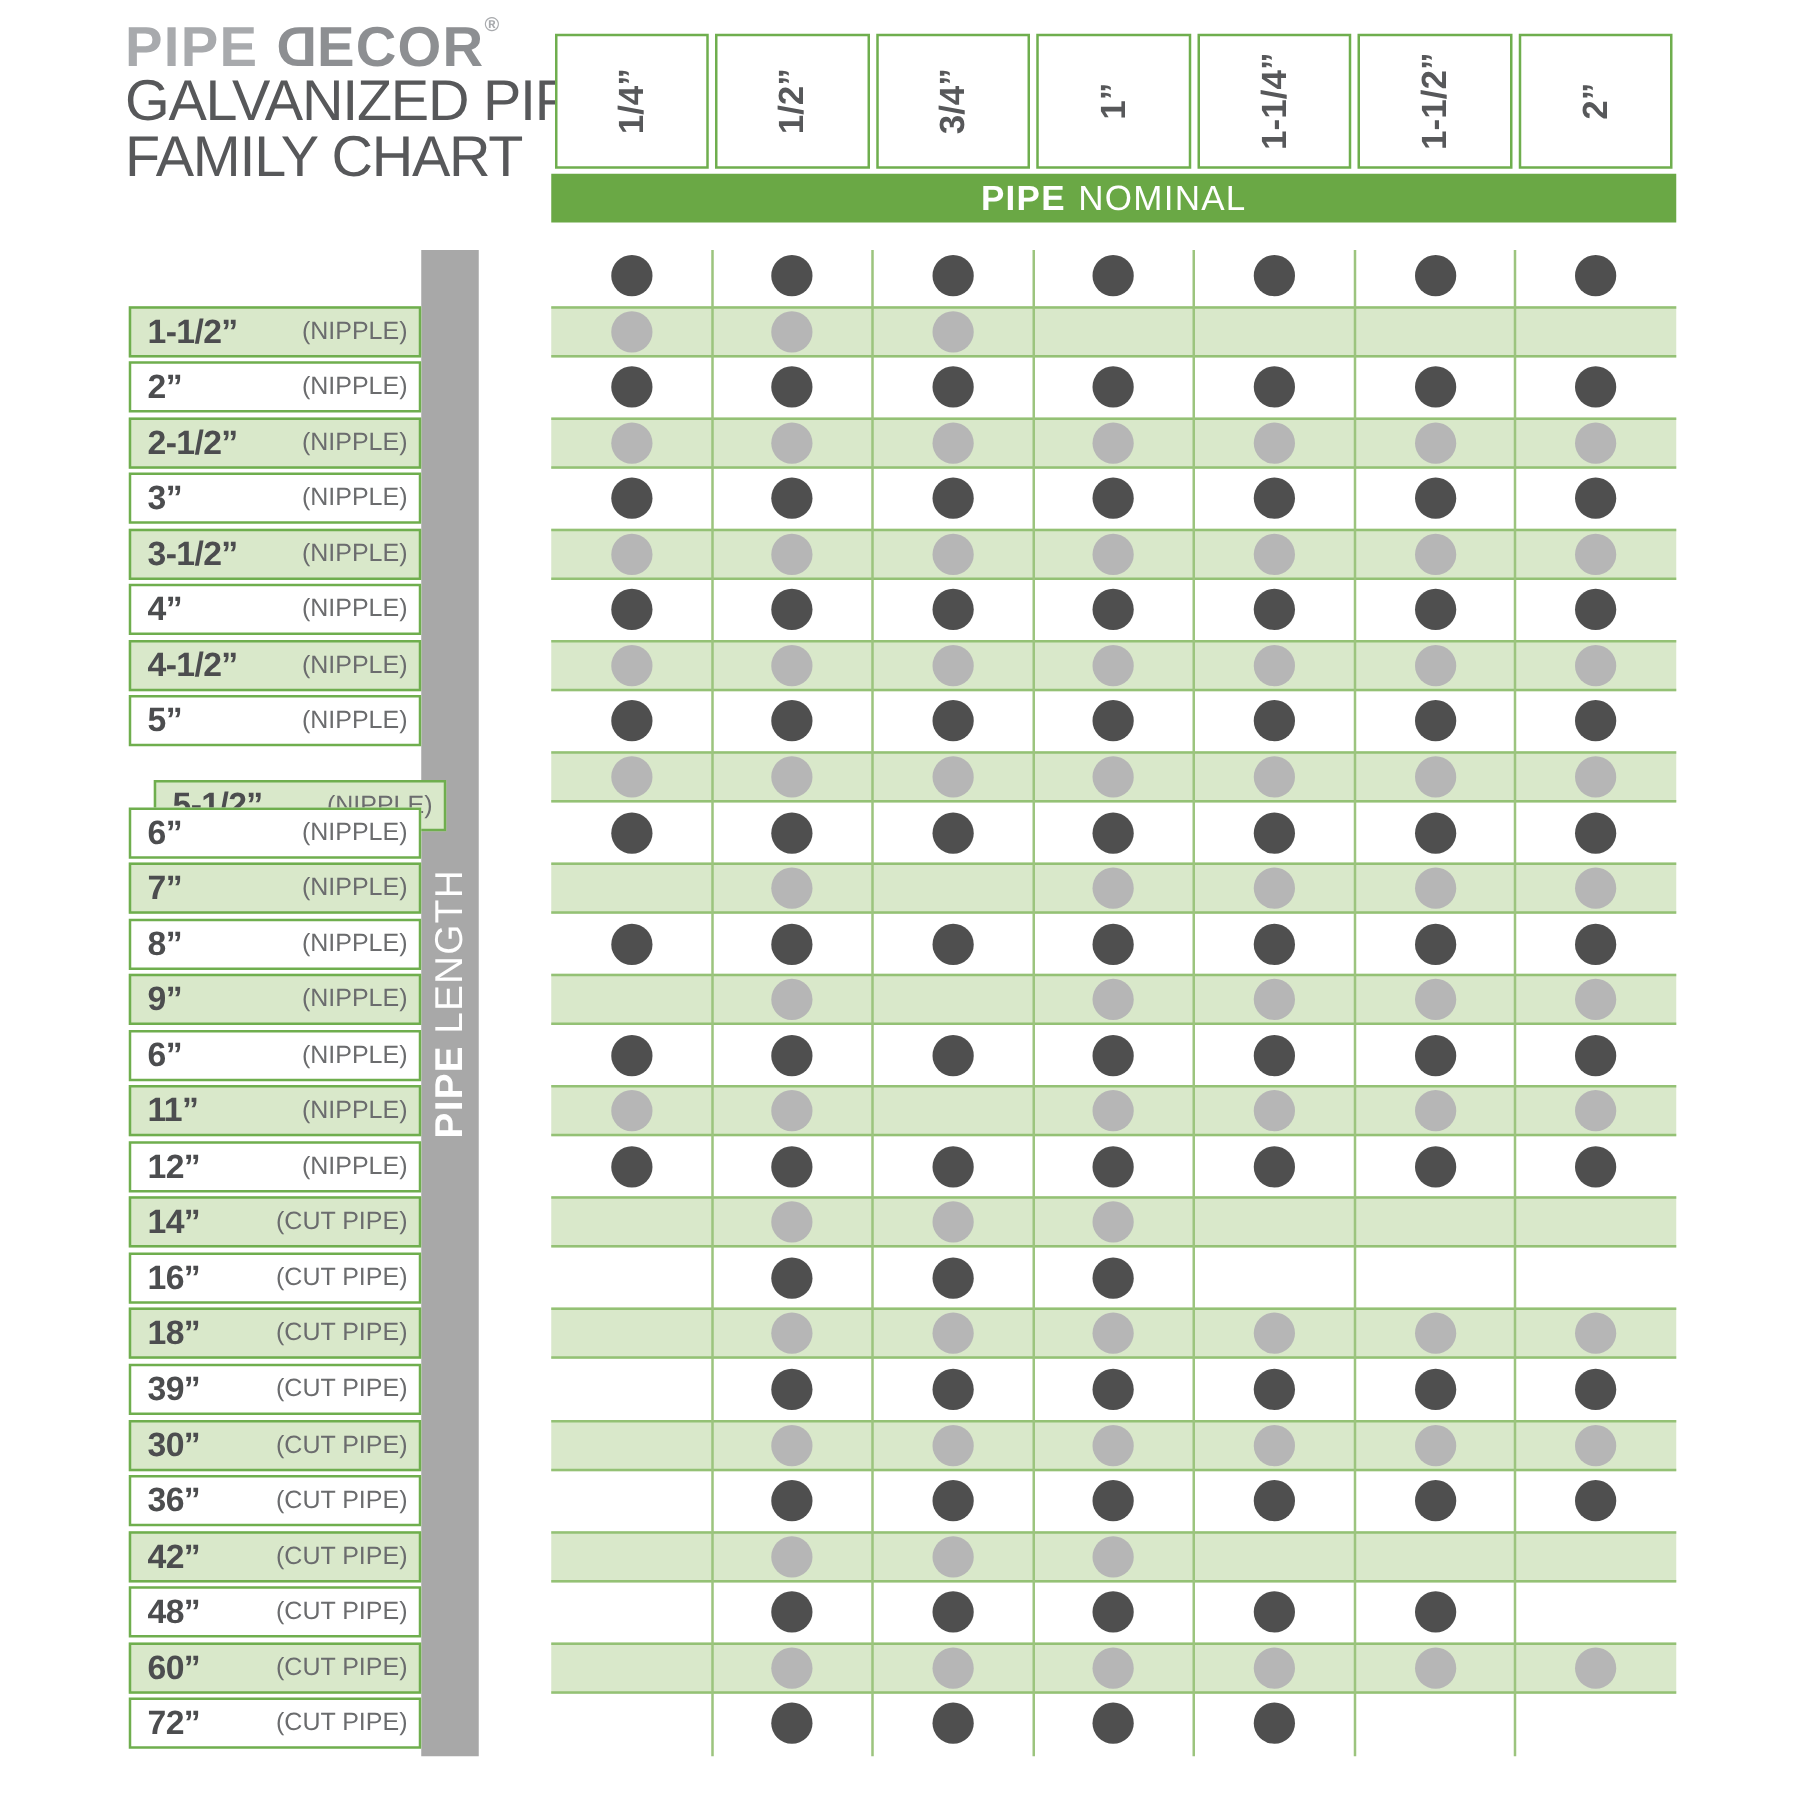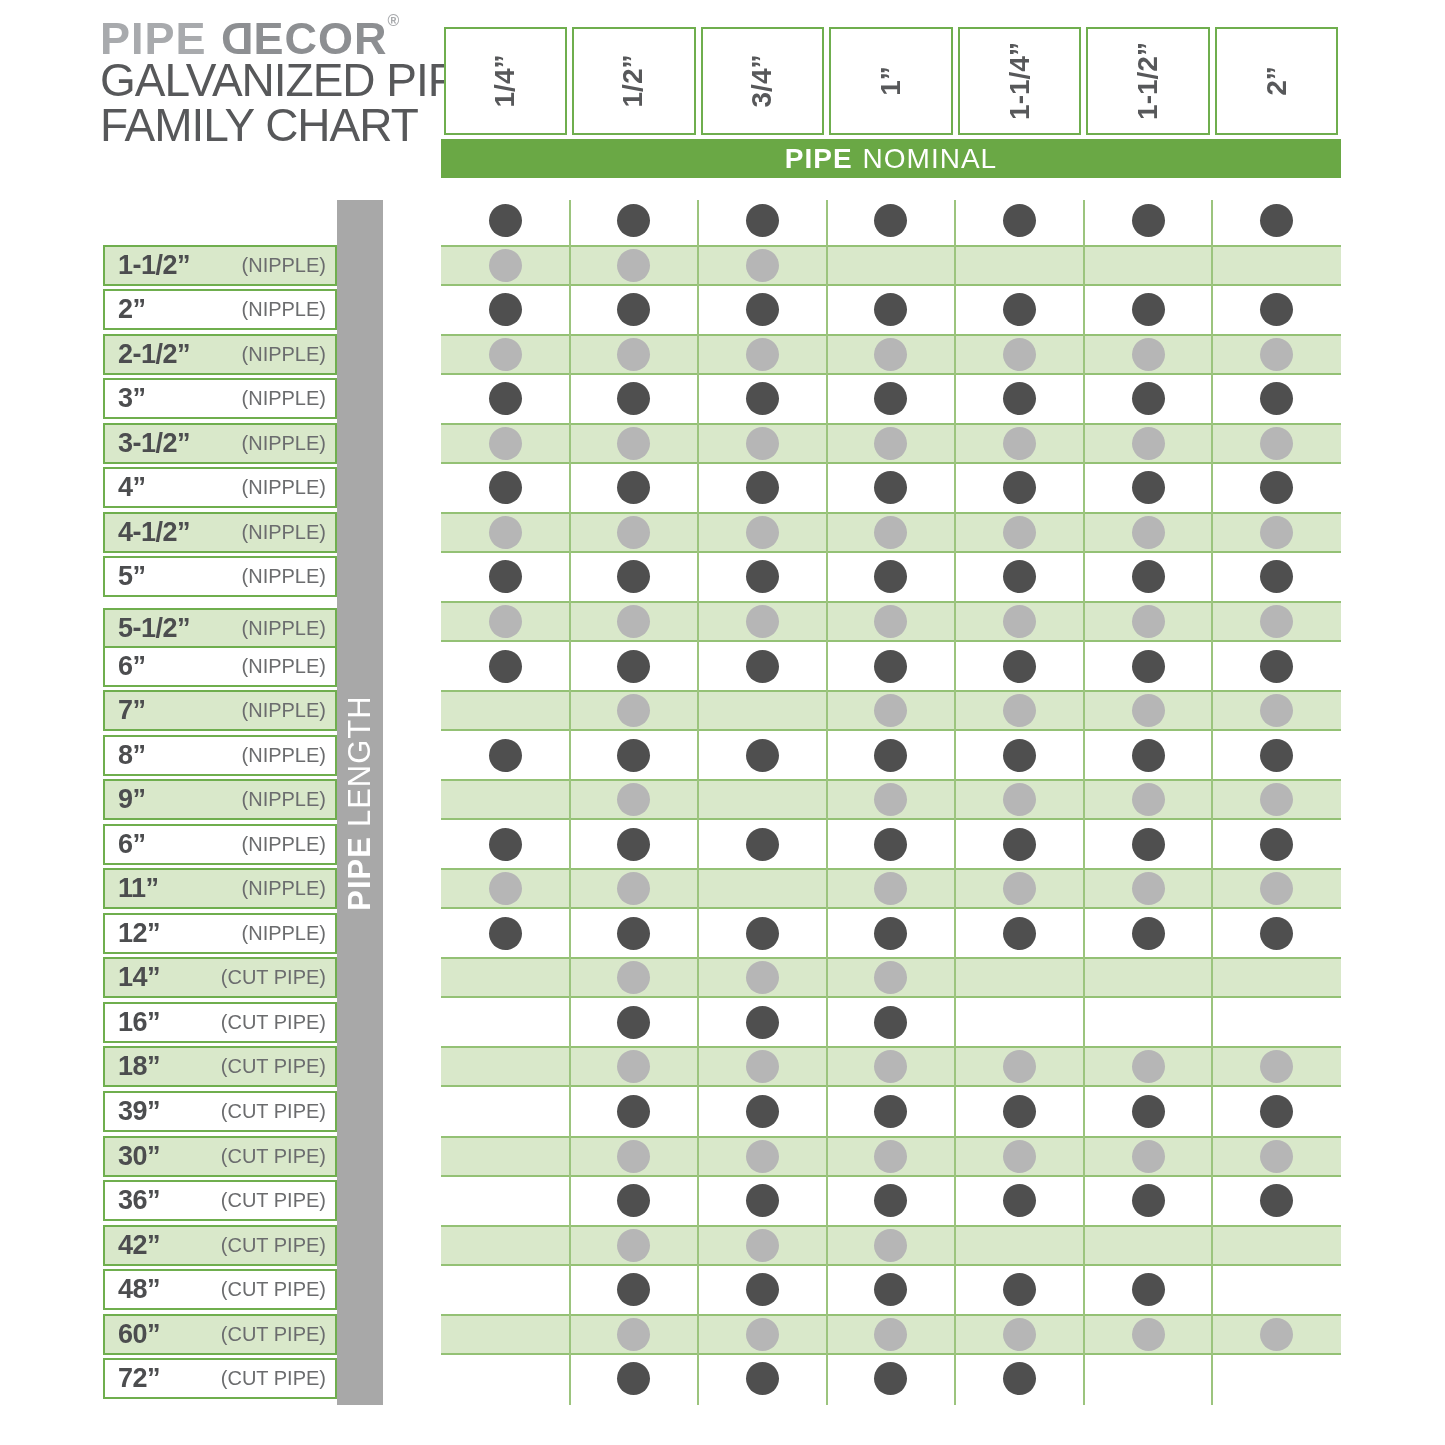--- a/index.html
+++ b/index.html
@@ -312,21 +312,21 @@
       <span class="kind">(NIPPLE)</span>
     </div>
     <div class="rowlabel green" style="top: 511.85px; height: 41px;">
       <span class="size">4-1/2”</span>
       <span class="kind">(NIPPLE)</span>
     </div>
     <div class="rowlabel white" style="top: 556.4px; height: 41px;">
       <span class="size">5”</span>
       <span class="kind">(NIPPLE)</span>
     </div>
-    <div class="rowlabel green" style="top: 608px; height: 41px;">
+    <div class="rowlabel green" style="top: 624px; height: 41px; margin-left: 20px;">
       <span class="size">5-1/2”</span>
       <span class="kind">(NIPPLE)</span>
     </div>
     <div class="rowlabel white" style="top: 645.5px; height: 41px;">
       <span class="size">6”</span>
       <span class="kind">(NIPPLE)</span>
     </div>
     <div class="rowlabel green" style="top: 690.05px; height: 41px;">
       <span class="size">7”</span>
       <span class="kind">(NIPPLE)</span>

